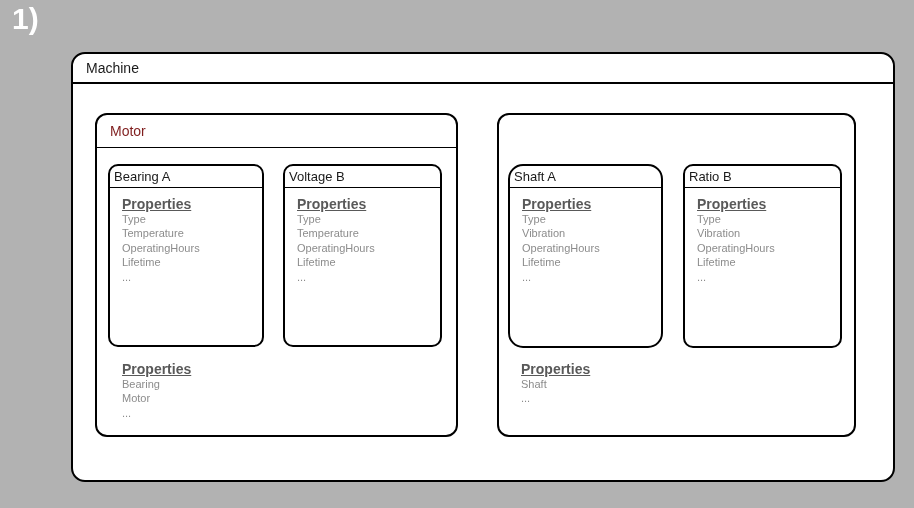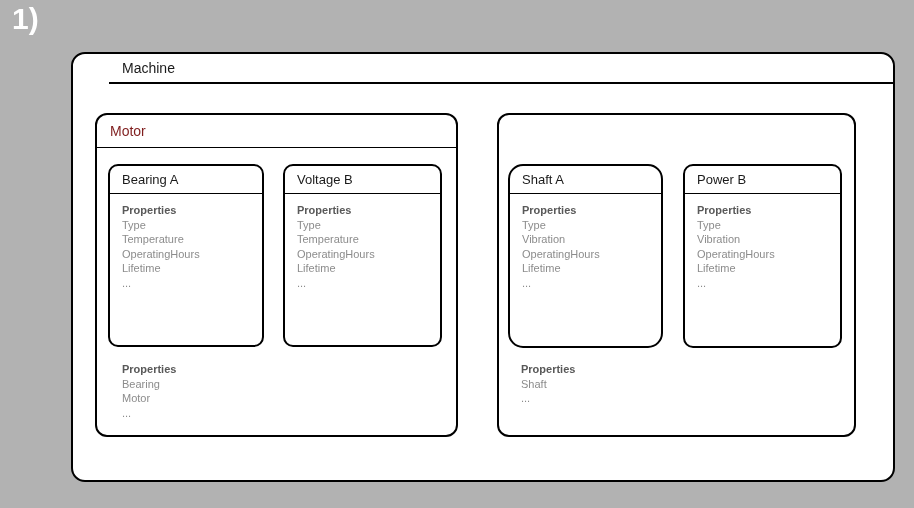--- a/index.html
+++ b/index.html
@@ -23,21 +23,20 @@
     background: #ffffff;
     border: 2px solid #000000;
     border-radius: 14px;
   }
   .machine-title {
     height: 30px;
     display: flex; align-items: center;
     padding-left: 13px;
     font-size: 14px; color: #1a1a1a;
     border-bottom: 2px solid #000000;
-    margin-left: 36px;
   }
 
   .component {
     position: absolute;
     background: #ffffff;
     border: 2px solid #000000;
     border-radius: 12px;
   }
   .component.motor   { left: 22px;  top: 59px; width: 363px; height: 324px; }
   .component.gearbox { left: 424px; top: 59px; width: 359px; height: 324px; }
@@ -53,31 +52,32 @@
     position: absolute;
     background: #ffffff;
     border: 2px solid #000000;
     border-radius: 10px;
   }
   .subbox.pos-a-motor   { left: 11px;  top: 49px; width: 156px; height: 183px; }
   .subbox.pos-b-motor   { left: 186px; top: 49px; width: 159px; height: 183px; }
   .subbox.pos-a-gearbox { left: 9px;   top: 49px; width: 155px; height: 184px; border-radius: 15px; }
   .subbox.pos-b-gearbox { left: 184px; top: 49px; width: 159px; height: 184px; }
   .subbox-title {
-    height: 28px;
+    height: 22px;
     display: flex; align-items: center;
-    padding-left: 12px;
+    padding-left: 4px;
     font-size: 13px; color: #1a1a1a;
     border-bottom: 1.5px solid #000000;
   }
 
   .props { padding: 9px 10px 0 12px; }
   .props-label {
-    font-size: 11px; font-weight: bold; color: #595959;
+    font-size: 14px; font-weight: bold; color: #595959;
     line-height: 14.5px;
+    text-decoration: underline;
   }
   .props-list div {
     font-size: 11px; color: #8c8c8c;
     line-height: 14.5px;
     white-space: nowrap;
   }
 
   .own-props { position: absolute; }
   .motor .own-props   { left: 25px; top: 247px; }
   .gearbox .own-props { left: 22px; top: 247px; }
@@ -141,21 +141,21 @@
             <div>Type</div>
             <div>Vibration</div>
             <div>OperatingHours</div>
             <div>Lifetime</div>
             <div>...</div>
           </div>
       </div>
     </div>
 
     <div class="subbox pos-b-gearbox">
-      <div class="subbox-title">Power B</div>
+      <div class="subbox-title">Ratio B</div>
       <div class="props">
         <div class="props-label">Properties</div>
         <div class="props-list">
             <div>Type</div>
             <div>Vibration</div>
             <div>OperatingHours</div>
             <div>Lifetime</div>
             <div>...</div>
           </div>
       </div>

